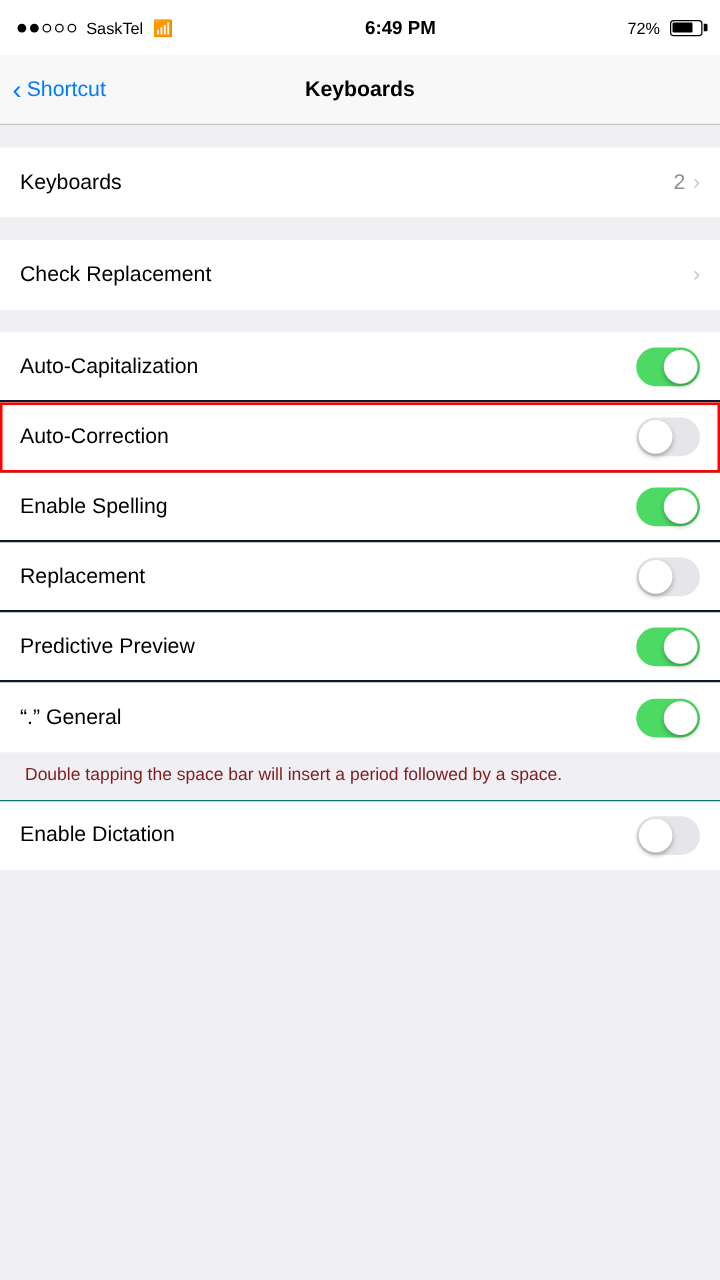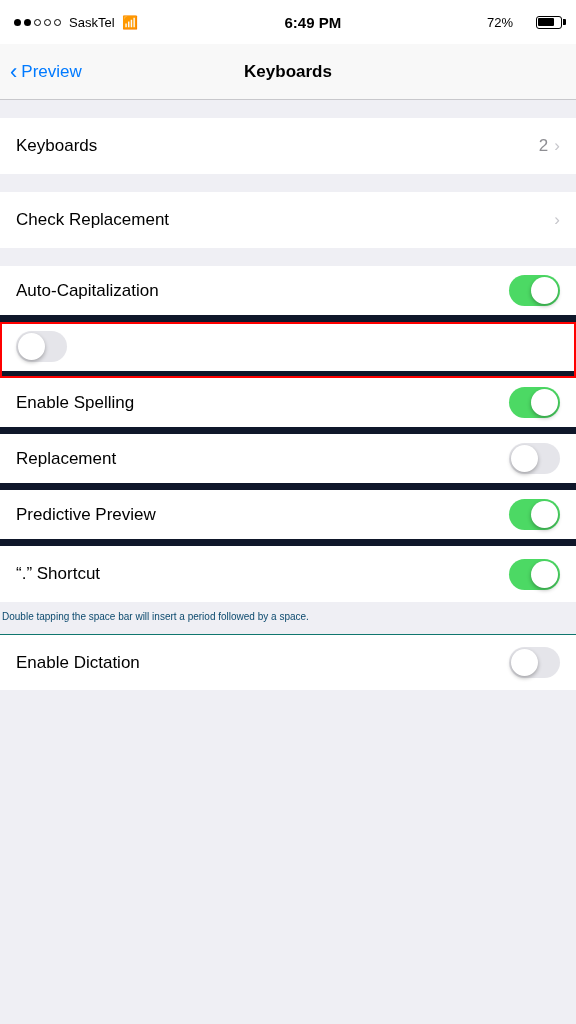--- a/index.html
+++ b/index.html
@@ -48,21 +48,21 @@
       margin-left: 4px;
       font-size: 13px;
     }
     .status-center {
       font-size: 15px;
       font-weight: 600;
     }
     .status-right {
       display: flex;
       align-items: center;
-      gap: 23px;
+      gap: 8px;
       font-size: 13px;
       font-weight: 500;
     }
     .battery {
       display: flex;
       align-items: center;
       gap: 3px;
     }
     .battery-icon {
       width: 26px;
@@ -133,21 +133,21 @@
     .section {
       background: #fff;
     }
 
     .row {
       display: flex;
       align-items: center;
       justify-content: space-between;
       padding: 0 16px;
       height: 56px;
-      border-bottom: 7px solid #0f172a;
+      border-bottom: 2px solid #0f172a;
       background: #fff;
     }
     .row:last-child {
       border-bottom: none;
     }
 
     .row-label {
       font-size: 17px;
       color: #000;
     }
@@ -204,23 +204,23 @@
     .row-highlighted {
       outline: 2px solid red;
       outline-offset: -2px;
       position: relative;
       z-index: 1;
     }
 
     
     .section-note {
       background: #efeff4;
-      padding: 8px 2px 10px;
-      font-size: 10px;
-      color: #0c4a6e;
+      padding: 8px 20px 10px;
+      font-size: 14px;
+      color: #7f1d1d;
       line-height: 1.4;
     }
   </style>
 </head>
 <body>
 
 <div class="status-bar">
   <div class="status-left">
     <div class="dots">
       <div class="dot"></div>
@@ -239,21 +239,21 @@
       <div class="battery-icon">
         <div class="battery-fill"></div>
       </div>
     </div>
   </div>
 </div>
 
 <div class="nav-bar">
   <div class="nav-back">
     <span class="nav-back-arrow">‹</span>
-    <span>Preview</span>
+    <span>Shortcut</span>
   </div>
   <span class="nav-title">Keyboards</span>
 </div>
 
 <div class="section-gap"></div>
 <div class="section">
   <div class="row">
     <span class="row-label">Keyboards</span>
     <div class="row-right">
       <span class="row-value">2</span>
@@ -276,20 +276,21 @@
 <div class="section">
 
   <div class="row">
     <span class="row-label">Auto-Capitalization</span>
     <div class="toggle on">
       <div class="toggle-thumb"></div>
     </div>
   </div>
 
   <div class="row row-highlighted">
+    <span class="row-label">Auto-Correction</span>
     <div class="toggle off">
       <div class="toggle-thumb"></div>
     </div>
   </div>
 
   <div class="row">
     <span class="row-label">Enable Spelling</span>
     <div class="toggle on">
       <div class="toggle-thumb"></div>
     </div>
@@ -304,21 +305,21 @@
   </div>
 
   <div class="row">
     <span class="row-label">Predictive Preview</span>
     <div class="toggle on">
       <div class="toggle-thumb"></div>
     </div>
   </div>
 
   <div class="row" style="border-bottom:none;">
-    <span class="row-label">“.” Shortcut</span>
+    <span class="row-label">“.” General</span>
     <div class="toggle on">
       <div class="toggle-thumb"></div>
     </div>
   </div>
 </div>
 
 <div class="section-note">
   <span>Double tapping the space bar will insert a period followed by a space.</span>
 </div>
 

